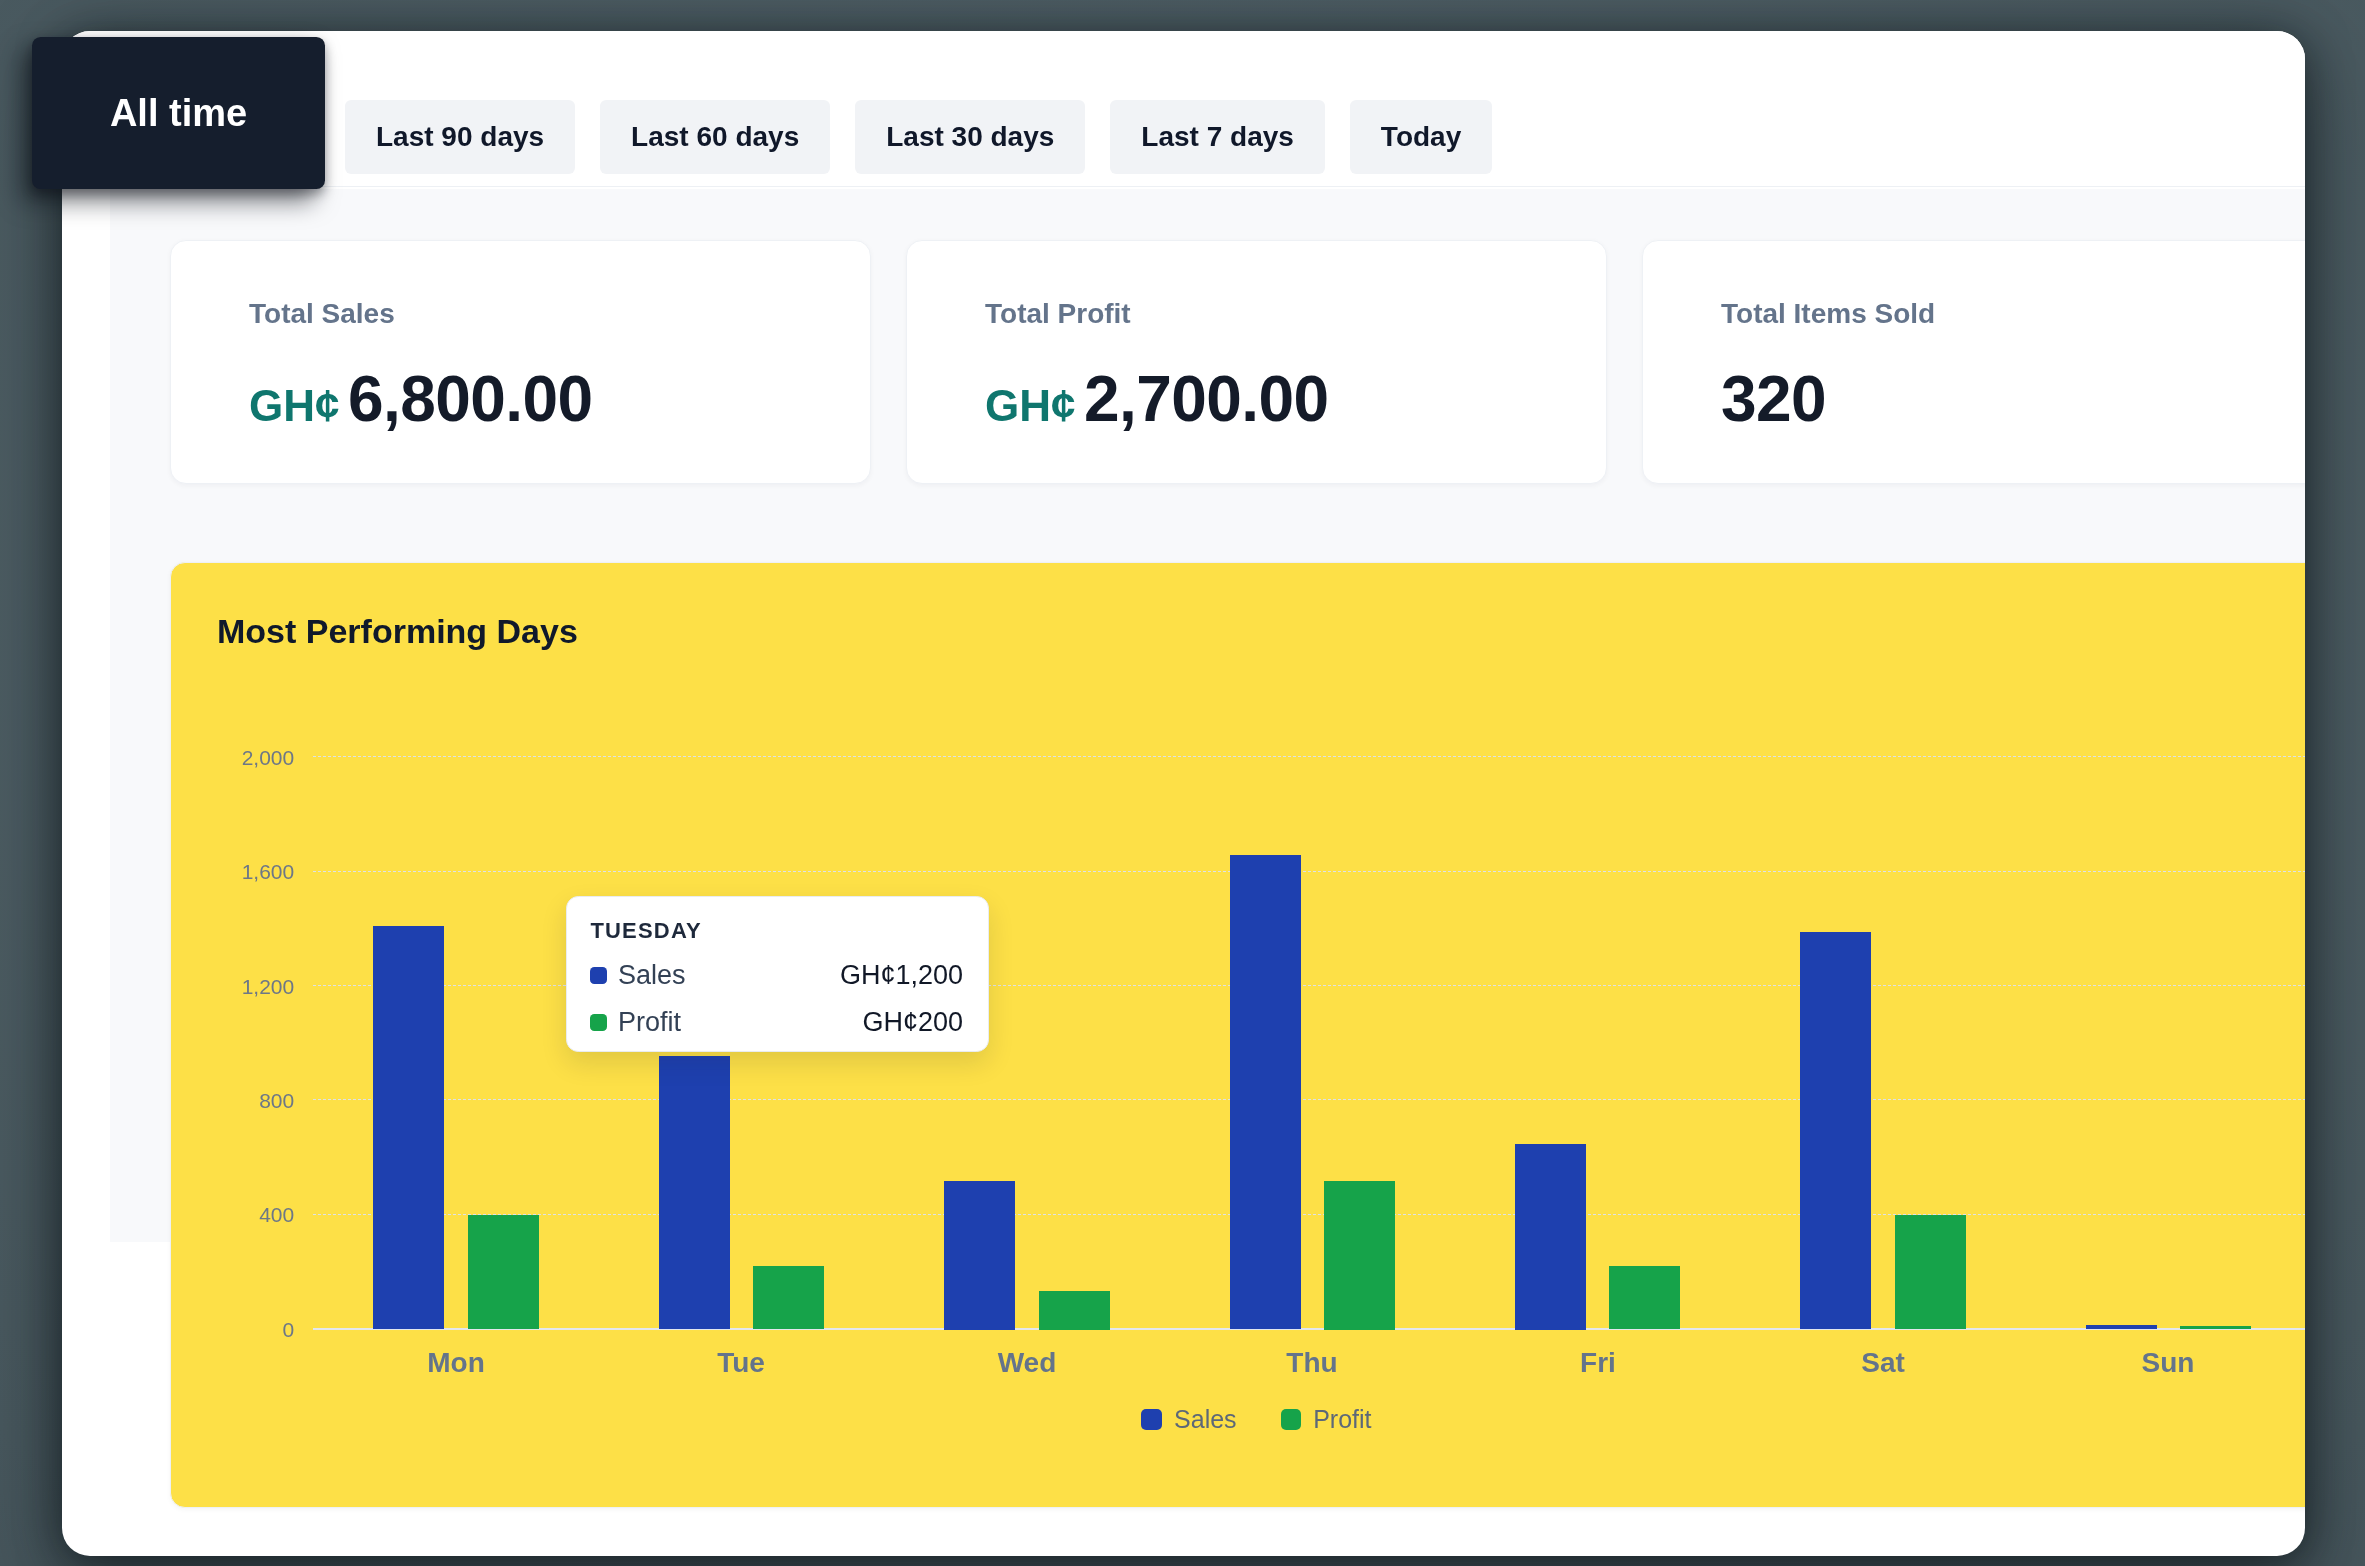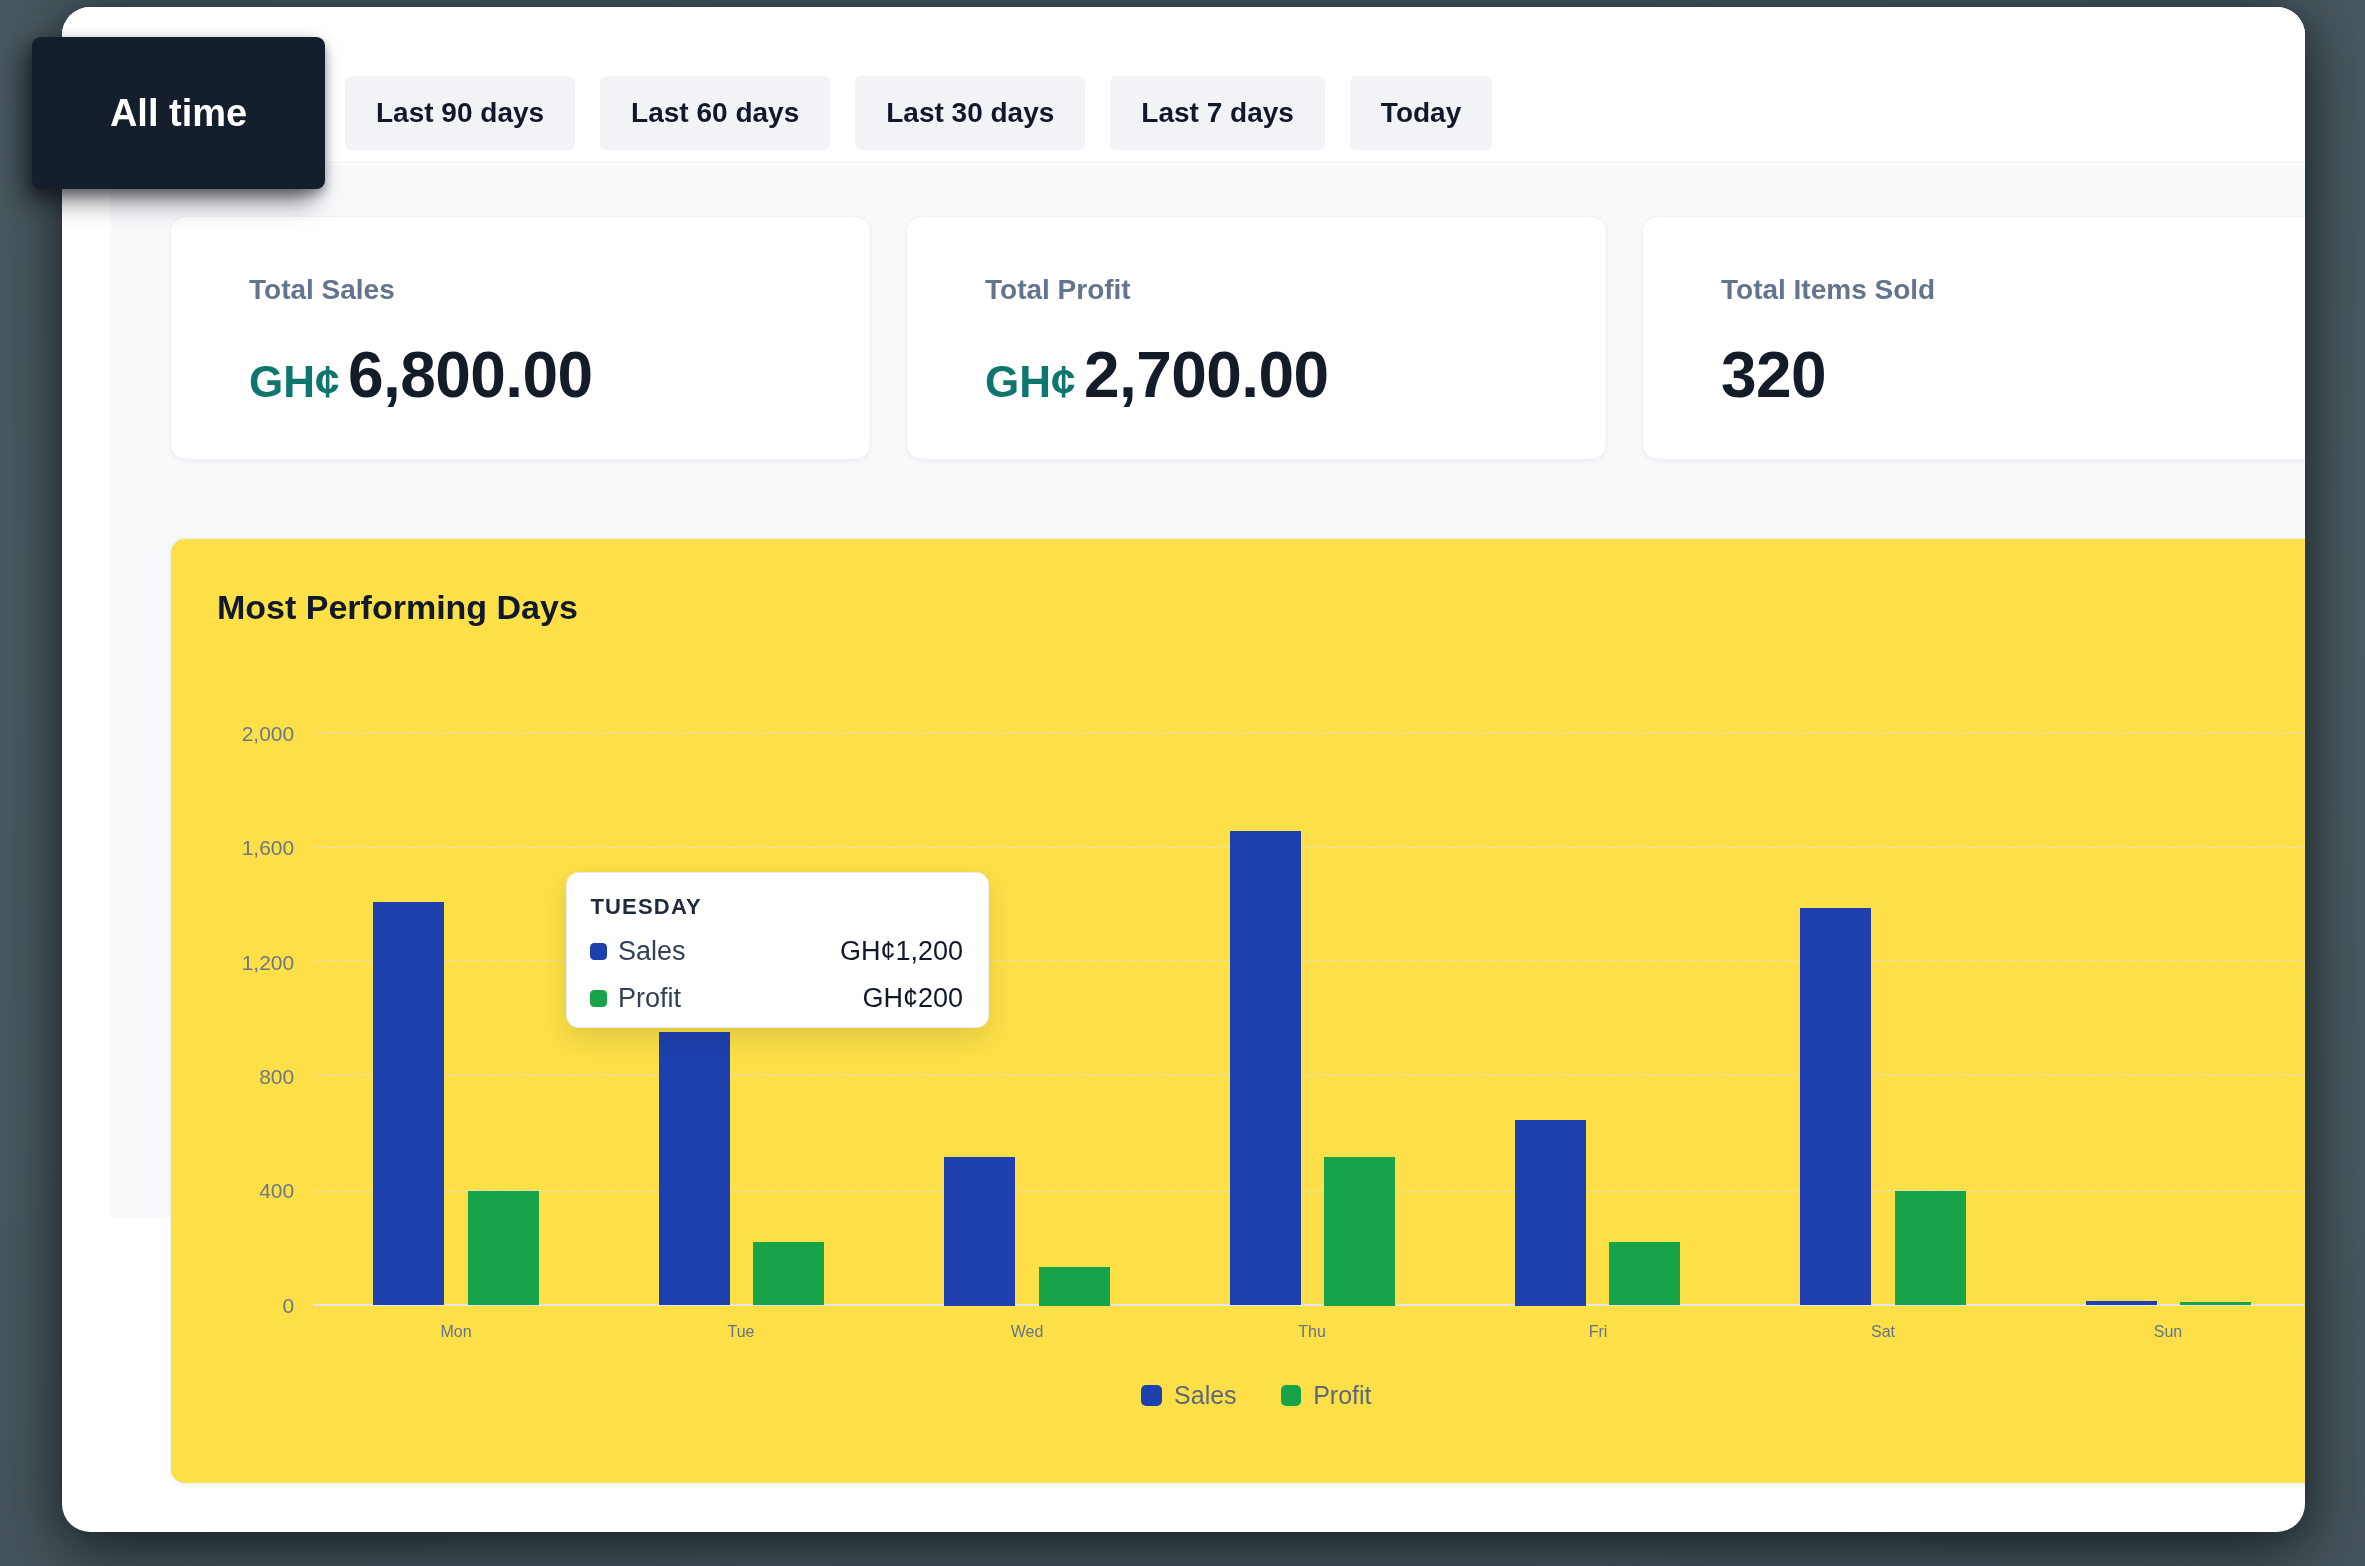--- a/index.html
+++ b/index.html
@@ -3,21 +3,21 @@
 <meta charset="utf-8">
 <style>
   * { margin:0; padding:0; box-sizing:border-box; }
   html,body { width:2366px; height:1567px; overflow:hidden; }
   body {
     font-family:"Liberation Sans", sans-serif;
     background: radial-gradient(130% 130% at 50% 40%, #55666d 0%, #48585e 55%, #36434a 100%);
     position:relative;
   }
   .panel {
-    position:absolute; left:62px; top:7px; width:2243px; height:1525px;
+    position:absolute; left:62px; top:31px; width:2243px; height:1525px;
     background:#ffffff; border-radius:28px;
     box-shadow: 0 6.2px 43px rgba(8,14,18,.55), 0 25px 86px rgba(8,14,18,.45);
     overflow:hidden;
   }
   .panel-header {
     position:absolute; left:0; top:0; width:100%; height:156px;
     background:#ffffff; border-bottom:1.2px solid #edf0f4;
   }
   .filter-row {
     position:absolute; left:283px; top:69px; display:flex; gap:25px; align-items:center;
@@ -56,21 +56,21 @@
   .chart-card {
     position:absolute; left:60px; top:373px; width:2173px; height:946px;
     background:#fde047; border:1.2px solid #eef1f5; border-radius:15px;
     box-shadow:0 1.2px 5px rgba(15,23,42,.04);
   }
   .chart-title { position:absolute; left:46px; top:49px; font-size:34px; font-weight:700; color:#10192b; }
   .gridline { position:absolute; left:142px; width:1998px; height:0; border-top:1.8px dashed #dce1e8; }
   .zeroline  { position:absolute; left:142px; width:1998px; height:0; border-top:2.5px solid #e3e7ed; }
   .ytick { position:absolute; left:6.2px; width:117px; height:27px; line-height:27px;
            text-align:right; font-size:21px; font-weight:500; color:#6d7787; }
-  .xtick { position:absolute; font-size:16px; font-weight:400; color:#64748b; transform:translateX(-50%); }
+  .xtick { position:absolute; font-size:28px; font-weight:700; color:#64748b; transform:translateX(-50%); }
   .bar { position:absolute; width:71px; }
   .chart-legend { position:absolute; left:0; top:842px; width:100%; display:flex;
                   justify-content:center; gap:44px; align-items:center; }
   .legend-item { display:flex; align-items:center; gap:12.3px; cursor:pointer; }
   .legend-swatch { width:20.3px; height:20.3px; border-radius:5px; }
   .legend-label { font-size:25px; font-weight:500; color:#5d6878; }
   .tooltip {
     position:absolute; left:395px; top:333px; width:423px; height:156px; z-index:10;
     background:#ffffff; border:1.2px solid #e9ecf0; border-radius:12.3px;
     box-shadow:0 11px 27px rgba(15,23,42,.12);

